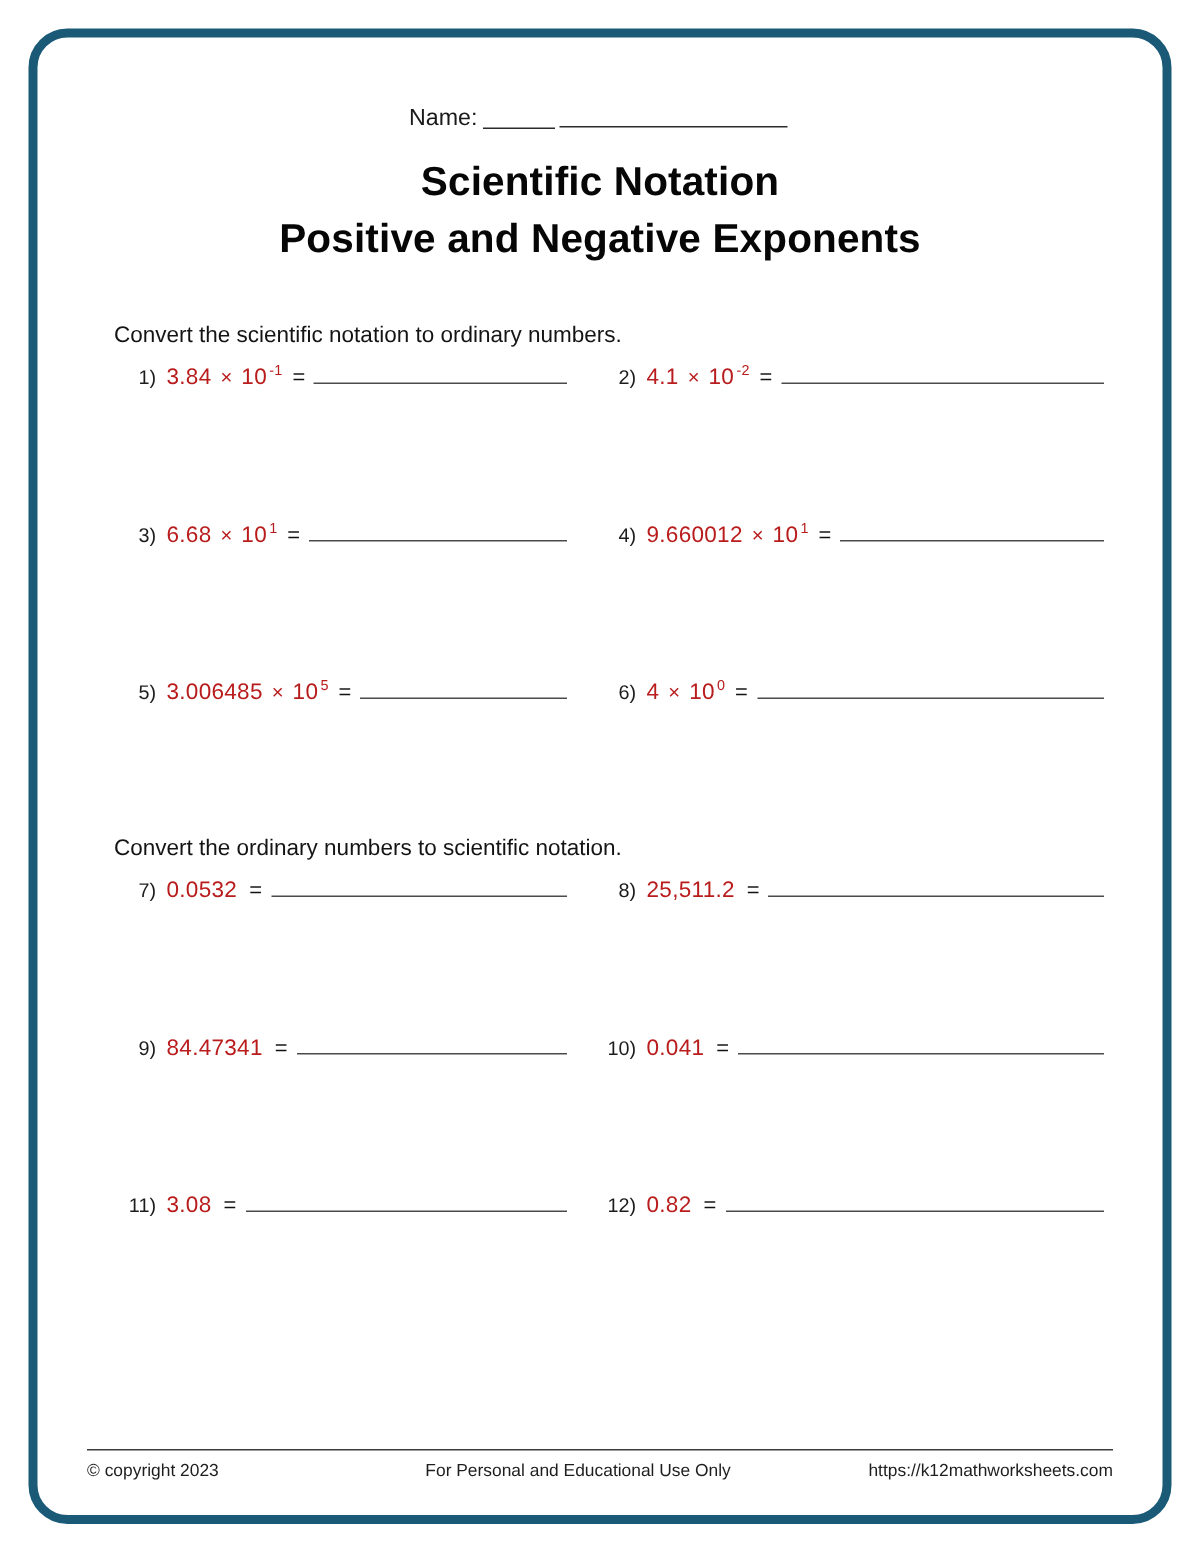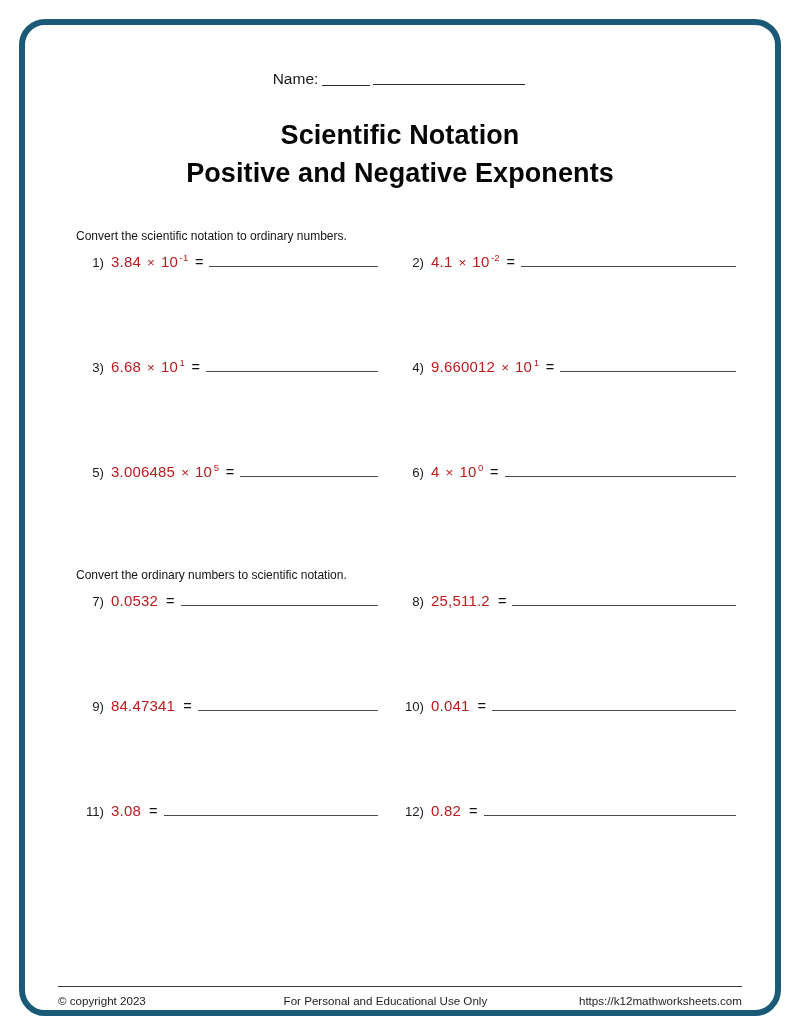--- a/index.html
+++ b/index.html
@@ -65,33 +65,33 @@
   .name-rule-long {
     width: 152px;
     border-bottom: 1.4px solid #2b2b2b;
     margin-left: 3px;
     margin-bottom: 3px;
   }
 
   
   .title-block {
     text-align: center;
-    margin-top: 28px;
+    margin-top: 14px;
   }
   .title-line {
     font-size: 27px;
     font-weight: bold;
     letter-spacing: 0.1px;
     line-height: 1.42;
     color: #060606;
   }
 
   
   .instruction {
-    font-size: 12px;
+    font-size: 15px;
     color: #141414;
     margin-left: 18px;
   }
   .section-one .instruction { margin-top: 36px; }
   .section-two .instruction { margin-top: 0; }
 
   
   .problem-grid {
     display: grid;
     grid-template-columns: 1fr 1fr;
@@ -148,21 +148,21 @@
     min-width: 60px;
   }
   .problem.left  .answer-rule { margin-right: 22px; }
   .problem.right .answer-rule { margin-right: 6px; }
 
   
   .footer {
     position: absolute;
     left: 38px;
     right: 38px;
-    bottom: 10px;
+    bottom: 30px;
   }
   .footer-rule {
     border-top: 1.4px solid #3a3a3a;
     margin-bottom: 7px;
   }
   .footer-row {
     display: flex;
     justify-content: space-between;
     align-items: center;
     font-size: 11.6px;

